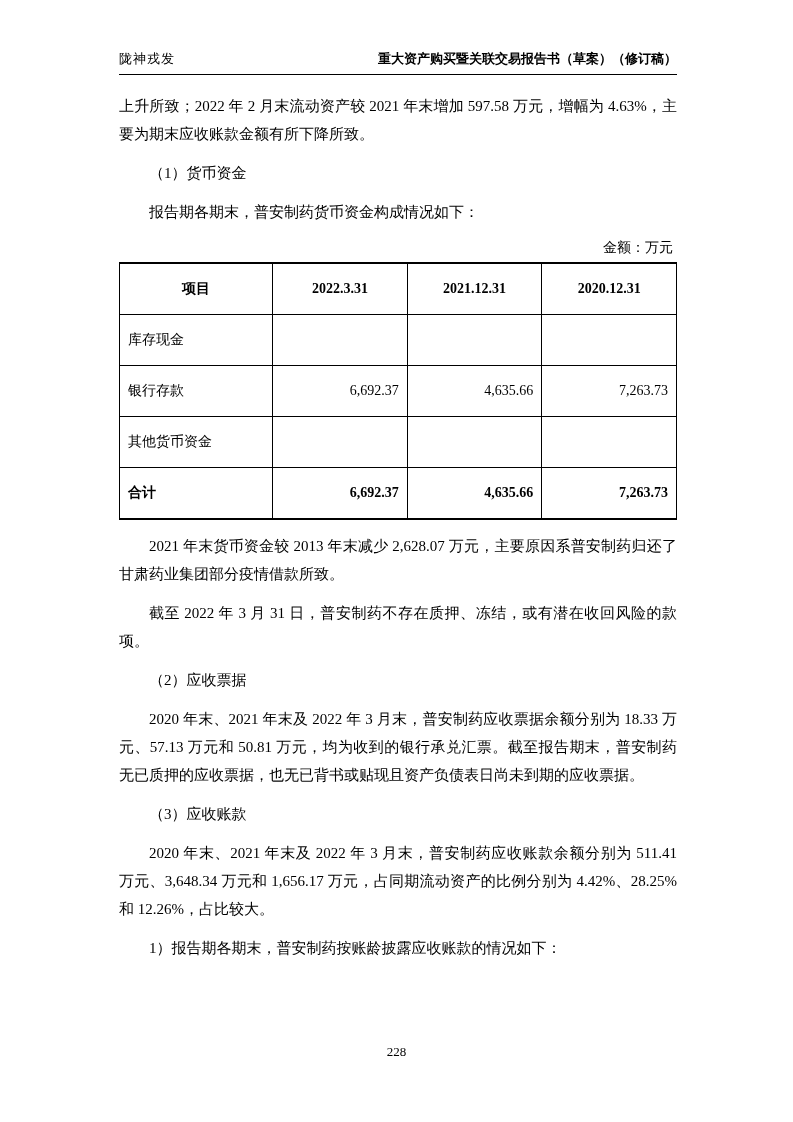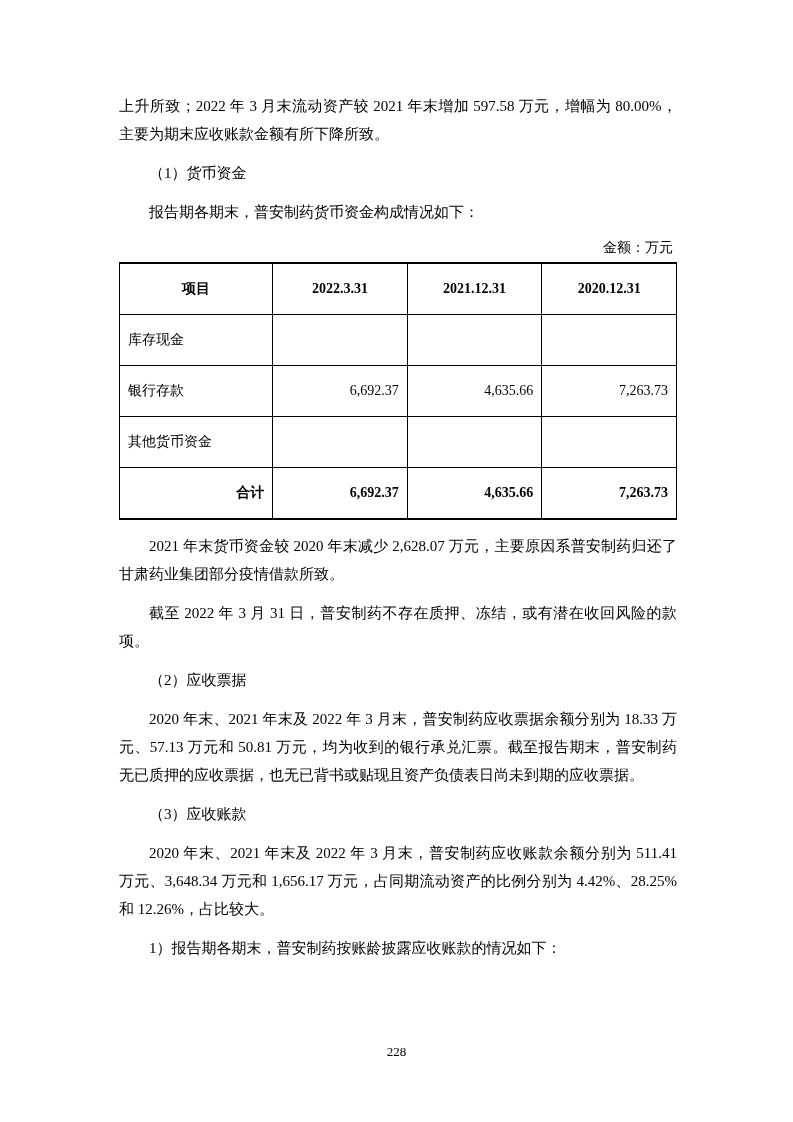--- a/index.html
+++ b/index.html
@@ -64,40 +64,44 @@
     font-family: Liberation Serif, serif;
   }
   table.fin-table th {
     font-weight: bold;
     text-align: center;
     border-bottom: 1.5px solid #000;
   }
   table.fin-table td.lbl { text-align: left; width: 27.5%; }
   table.fin-table td.val { text-align: right; width: 24.166%; }
   table.fin-table tr.total-row td { font-weight: bold; }
-  table.fin-table tr.total-row td.lbl { text-align: right; }
+  table.fin-table tr.total-row td.lbl { text-align: left; }
   table.fin-table tr.total-row td { border-top: 1.5px solid #000; }
   .footer {
     position: absolute;
     bottom: 62px;
     left: 0;
     right: 0;
     text-align: center;
     font-size: 13px;
   }
 </style>
 </head>
 <body>
 
 <div class="page">
 
+  <div class="header">
+    <span class="h-left">陇神戎发</span>
+    <span class="h-right">重大资产购买暨关联交易报告书（草案）（修订稿）</span>
+  </div>
 
   <div class="content">
 
-    <p class="noindent">上升所致；2022 年 3 月末流动资产较 2021 年末增加 597.58 万元，增幅为 80.00%，主要为期末应收账款金额有所下降所致。</p>
+    <p class="noindent">上升所致；2022 年 2 月末流动资产较 2021 年末增加 597.58 万元，增幅为 4.63%，主要为期末应收账款金额有所下降所致。</p>
 
     <p>（1）货币资金</p>
 
 
     <p>报告期各期末，普安制药货币资金构成情况如下：</p>
 
     <div class="unit-label">金额：万元</div>
 
     <table class="fin-table">
       <thead>
@@ -129,21 +133,21 @@
         </tr>
         <tr class="total-row">
           <td class="lbl">合计</td>
           <td class="val">6,692.37</td>
           <td class="val">4,635.66</td>
           <td class="val">7,263.73</td>
         </tr>
       </tbody>
     </table>
 
-    <p>2021 年末货币资金较 2020 年末减少 2,628.07 万元，主要原因系普安制药归还了甘肃药业集团部分疫情借款所致。</p>
+    <p>2021 年末货币资金较 2013 年末减少 2,628.07 万元，主要原因系普安制药归还了甘肃药业集团部分疫情借款所致。</p>
 
     <p>截至 2022 年 3 月 31 日，普安制药不存在质押、冻结，或有潜在收回风险的款项。</p>
 
     <p>（2）应收票据</p>
 
     <p>2020 年末、2021 年末及 2022 年 3 月末，普安制药应收票据余额分别为 18.33 万元、57.13 万元和 50.81 万元，均为收到的银行承兑汇票。截至报告期末，普安制药无已质押的应收票据，也无已背书或贴现且资产负债表日尚未到期的应收票据。</p>
 
     <p>（3）应收账款</p>
 
     <p>2020 年末、2021 年末及 2022 年 3 月末，普安制药应收账款余额分别为 511.41 万元、3,648.34 万元和 1,656.17 万元，占同期流动资产的比例分别为 4.42%、28.25%和 12.26%，占比较大。</p>

